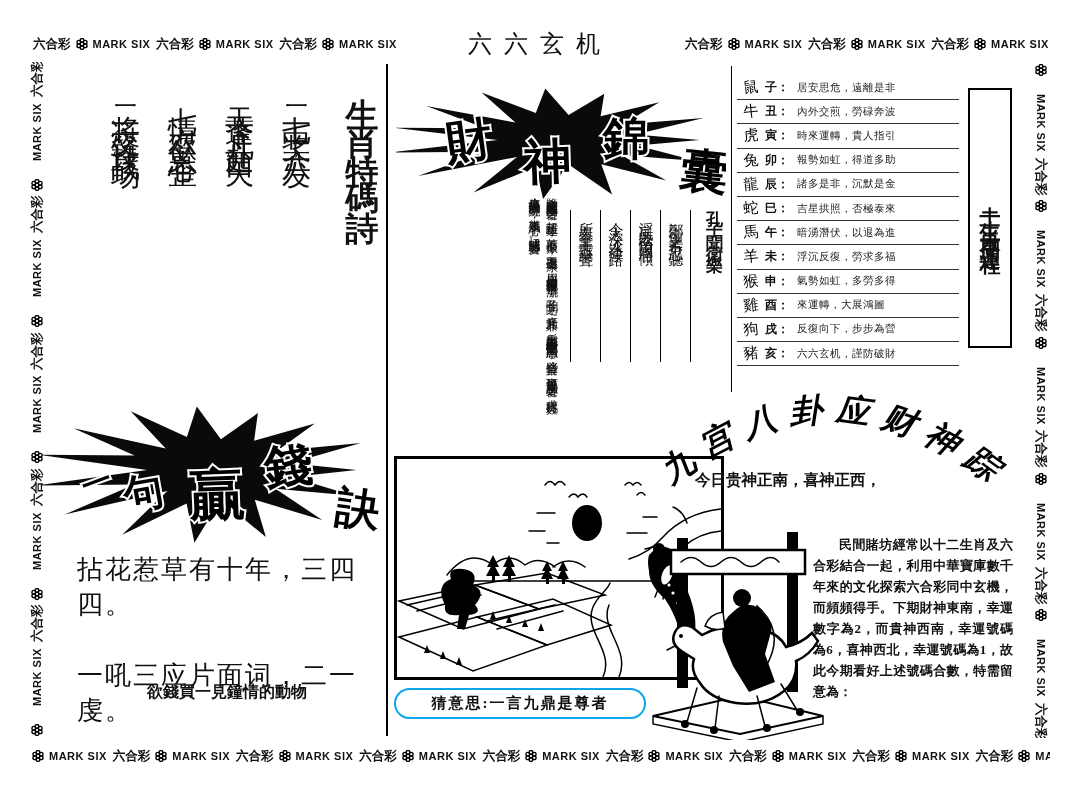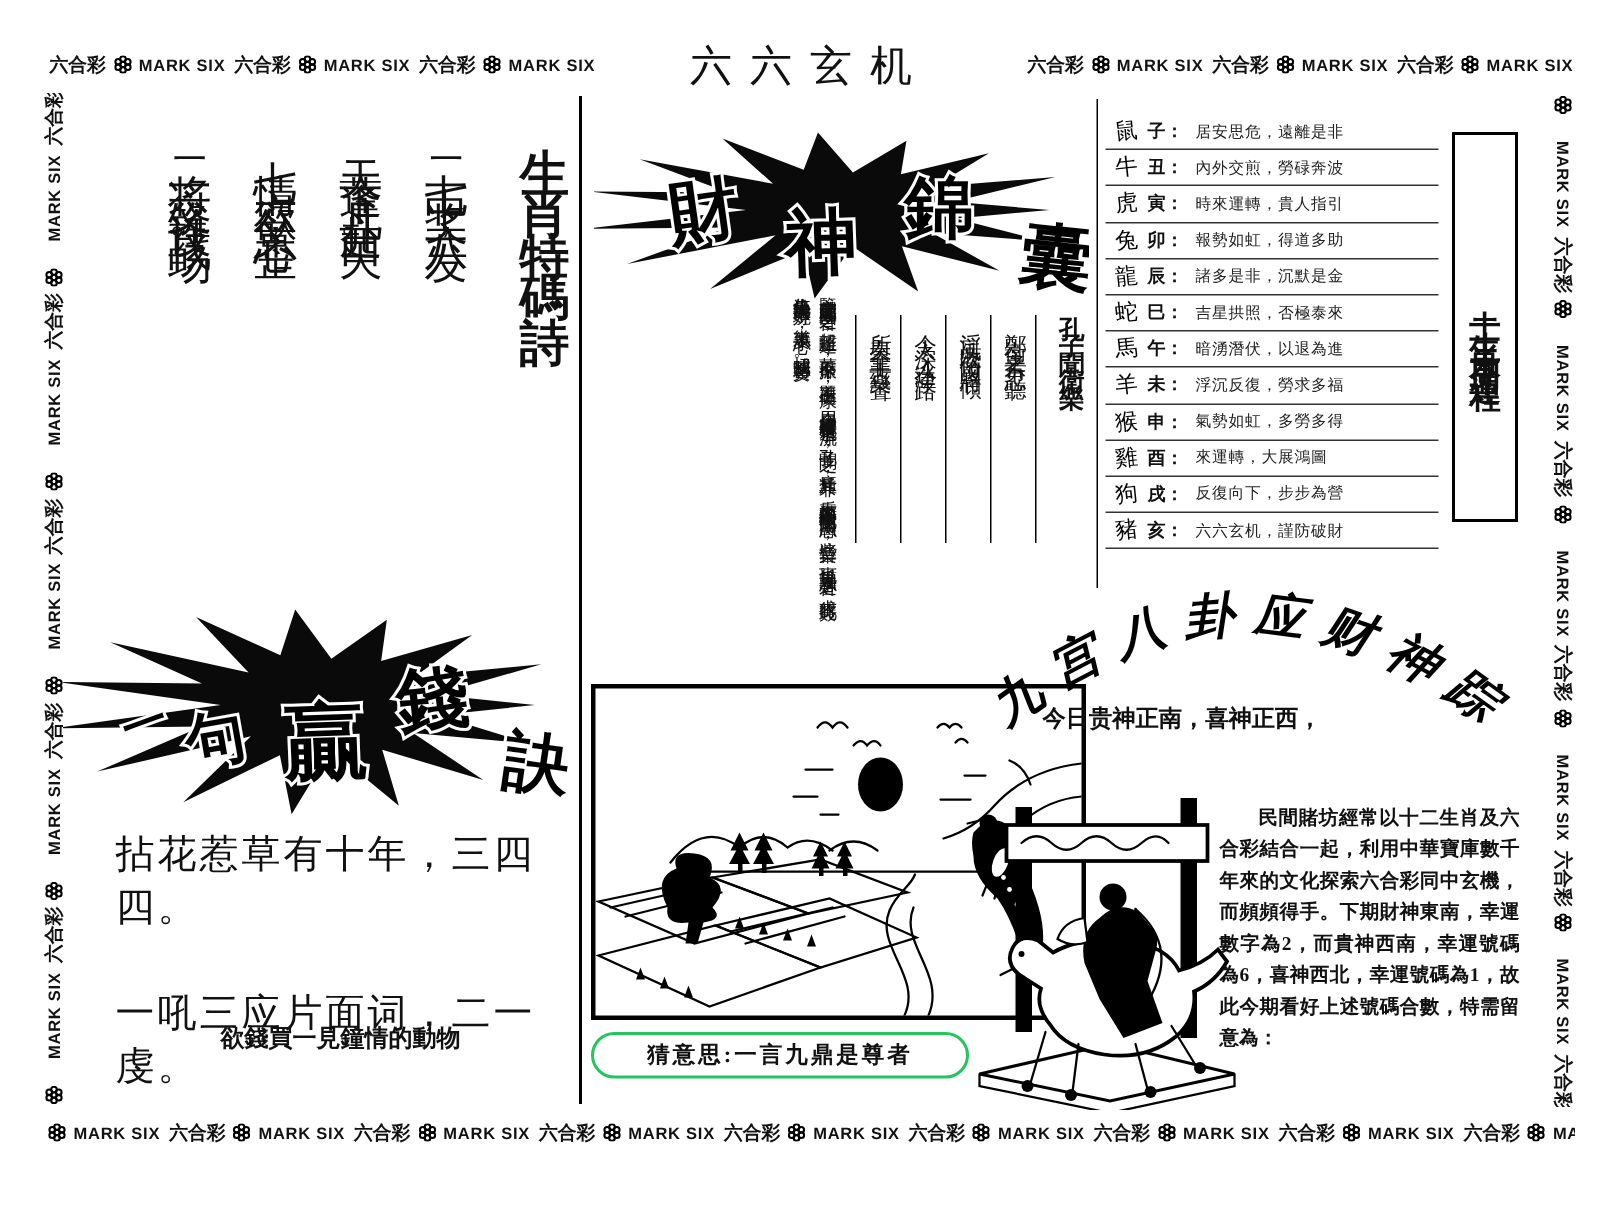--- a/index.html
+++ b/index.html
@@ -11,21 +11,21 @@
   }
   .abs { position:absolute; }
 
   
   .bstrip { white-space:nowrap; overflow:hidden; }
   .b-en { font-family:"Liberation Sans", sans-serif; font-weight:bold; font-size:11px; letter-spacing:0.5px; margin-inline:3px;margin-top:16px; }
   .b-cn { font-weight:bold; font-size:12.5px; margin-inline:3px; }
   .flower { width:12px; height:12px; vertical-align:middle; margin-inline:2px; }
   .border-top    { left:30px; top:24px; width:1020px; height:40px; display:flex; align-items:center; justify-content:space-between; }
   .border-top .bstrip { width:368px; height:20px; }
-  .page-title { font-size:28px; font-weight:400; letter-spacing:12px; white-space:nowrap; }
+  .page-title { font-size:24px; font-weight:400; letter-spacing:12px; white-space:nowrap; }
   .border-bottom { left:30px; top:740px; width:1020px; height:30px; line-height:30px; }
   .vstrip { writing-mode:vertical-rl; text-orientation:sideways; line-height:32px; overflow:hidden; }
   .border-left  { left:20px; top:62px; width:34px; height:676px; transform:rotate(180deg); }
   .border-right { left:1024px; top:62px; width:34px; height:676px; }
 
   
   .vrule1 { left:386px; top:64px; height:672px; width:0; border-left:2px solid #000; }
   .vrule2 { left:731px; top:66px; height:326px; width:0; border-left:1.5px solid #000; }
 
   
@@ -41,21 +41,21 @@
   .hint { left:70px; top:682px; width:314px; text-align:center; font-size:16px; font-weight:bold; font-family:Liberation Serif, serif; }
 
   
   .jianwen { left:396px; top:188px; width:330px; height:206px; writing-mode:vertical-rl; }
   .jw-heading { font-size:17px; font-weight:bold; letter-spacing:11px; height:150px; margin-top:10px; margin-left:12px; }
   .jw-line { font-size:15px; letter-spacing:5px; height:152px; margin-top:22px; border-left:1.5px solid #000; padding:0 5px; }
   .jw-line:first-of-type { border-right:1.5px solid #000; }
   .jw-commentary { font-size:12px; line-height:1.45; letter-spacing:1px; height:100%; margin-left:4px; margin-right:10px; }
   .map-title { left:402px; top:400px; font-size:42px; font-weight:bold; letter-spacing:18px; white-space:nowrap; }
   .map-frame { left:394px; top:456px; width:330px; height:224px; border:3px solid #000; }
-  .riddle { left:394px; top:688px; width:252px; height:31px; border:2px solid #22c55e; border-radius:16px;
+  .riddle { left:394px; top:688px; width:252px; height:31px; border:2px solid #0ea5e9; border-radius:16px;
             display:flex; align-items:center; justify-content:center; font-size:15px; font-weight:bold; letter-spacing:2px; }
 
   
   .zodiac { left:737px; top:76px; width:222px; }
   .zrow { display:flex; align-items:center; height:24.2px; border-bottom:1px solid #333; }
   .zicon { width:28px; text-align:center; font-size:15px; transform:rotate(-6deg); color:#000; }
   .zbranch { width:32px; font-size:12px; font-weight:bold; }
   .ztext { font-size:10.5px; color:#222; letter-spacing:0.5px; white-space:nowrap; }
   .zbanner { left:968px; top:88px; width:44px; height:260px; border:2px solid #000;
              writing-mode:vertical-rl; font-size:21px; font-weight:bold; letter-spacing:7px;

